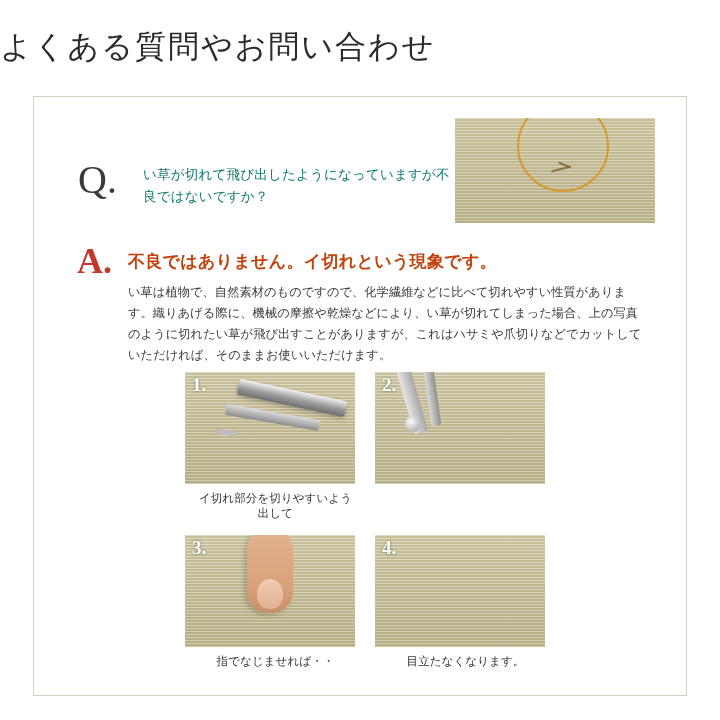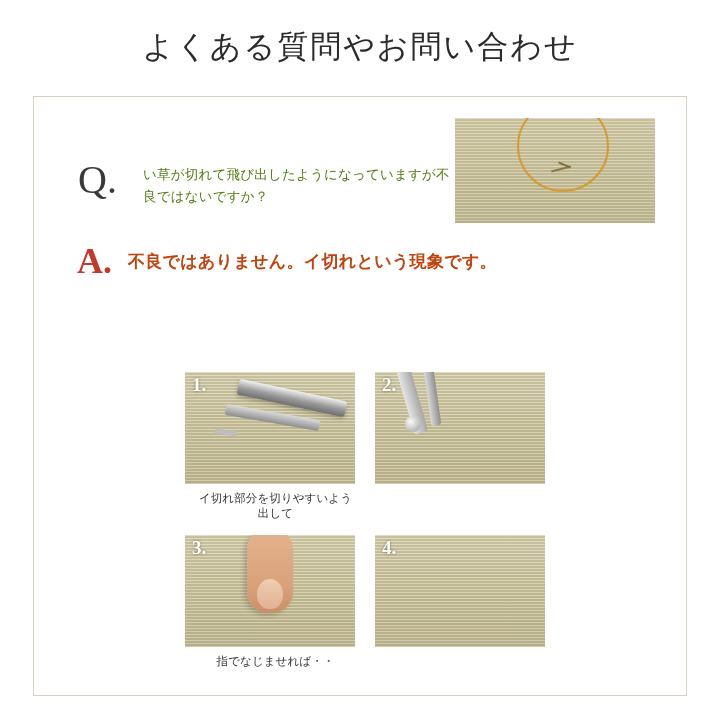--- a/index.html
+++ b/index.html
@@ -18,21 +18,20 @@
     width: 720px;
     height: 720px;
     background: #ffffff;
     box-sizing: border-box;
   }
   .title {
     position: absolute;
     top: 26px;
     left: 0;
     width: 720px;
-    text-align: center;
     font-family: "Liberation Serif", serif;
     font-size: 31px;
     letter-spacing: 2px;
     color: #2b2b2b;
     font-weight: 400;
   }
   .frame {
     position: absolute;
     left: 33px;
     top: 96px;
@@ -59,21 +58,21 @@
     color: #3a3a3a;
     letter-spacing: 0px;
   }
   .q-text {
     position: absolute;
     left: 88px;
     top: 54px;
     width: 310px;
     font-size: 13.5px;
     line-height: 22px;
-    color: #4d7c0f;
+    color: #0f766e;
     letter-spacing: 0.2px;
   }
 
   .q-photo {
     position: absolute;
     left: 400px;
     top: 8px;
     width: 200px;
     height: 105px;
     overflow: hidden;
@@ -289,20 +288,21 @@
     <div class="q-text">い草が切れて飛び出したようになっていますが不良ではないですか？</div>
 
     <div class="q-photo">
       <div class="fiber"></div>
       <div class="fiber2"></div>
       <div class="circle"></div>
     </div>
 
     <div class="a-letter">A.</div>
     <div class="a-head">不良ではありません。イ切れという現象です。</div>
+    <div class="a-body">い草は植物で、自然素材のものですので、化学繊維などに比べて切れやすい性質があります。織りあげる際に、機械の摩擦や乾燥などにより、い草が切れてしまった場合、上の写真のように切れたい草が飛び出すことがありますが、これはハサミや爪切りなどでカットしていただければ、そのままお使いいただけます。</div>
 
     <div class="steps">
 
       <div class="step-row">
 
         <div class="step">
           <div class="step-photo">
             <div class="clip-a"></div>
             <div class="clip-b"></div>
             <div class="clip-tip"></div>
@@ -332,20 +332,21 @@
             <div class="nail"></div>
             <div class="step-num">3.</div>
           </div>
           <div class="step-cap">指でなじませれば・・</div>
         </div>
 
         <div class="step">
           <div class="step-photo">
             <div class="step-num">4.</div>
           </div>
+          <div class="step-cap">目立たなくなります。</div>
         </div>
 
       </div>
 
     </div>
 
   </div>
 </div>
 
 </body></html>

